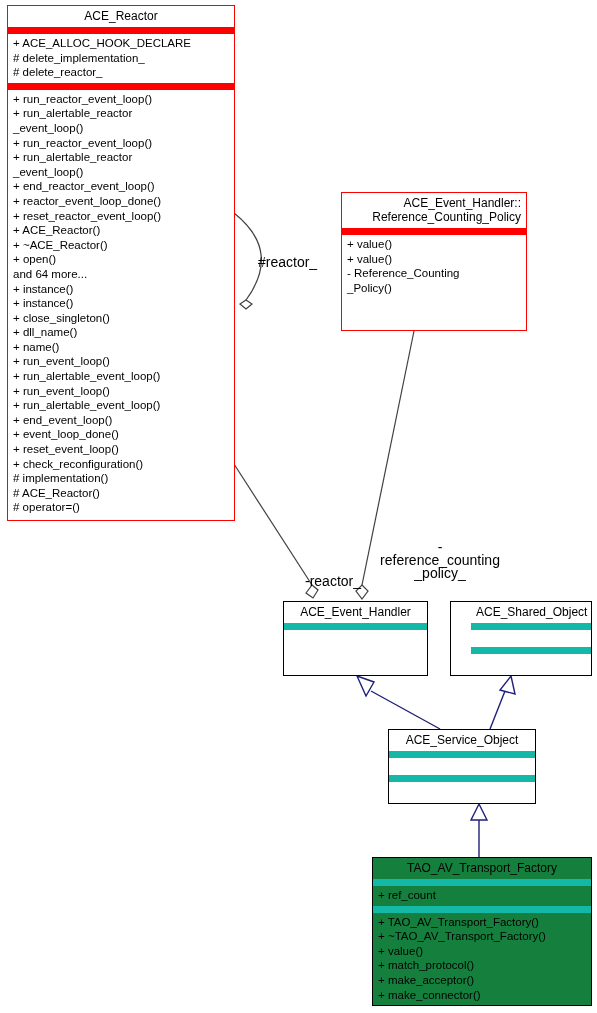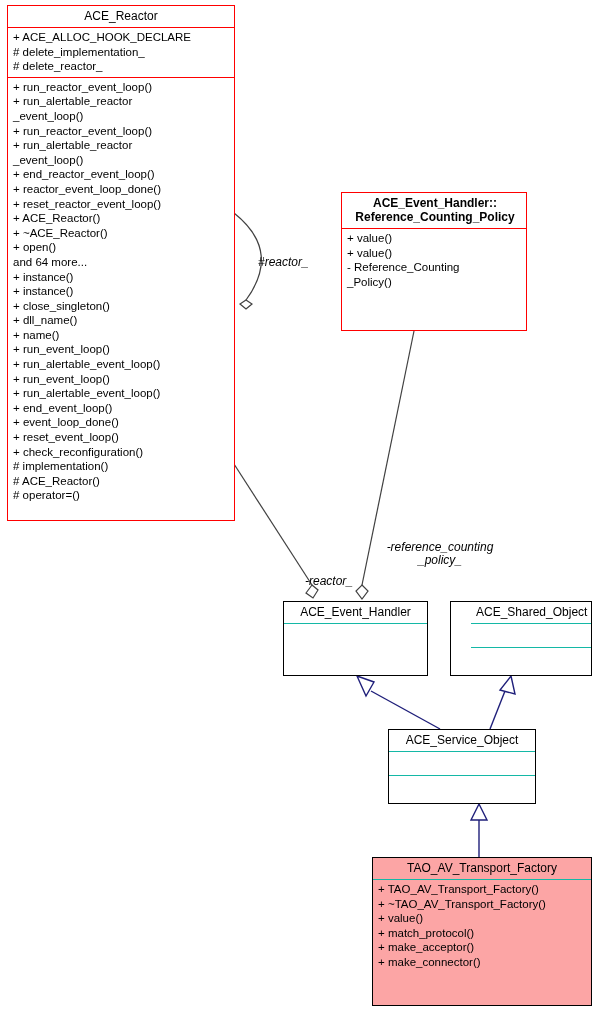--- a/index.html
+++ b/index.html
@@ -33,28 +33,28 @@
     position: absolute;
     box-sizing: border-box;
     background: #ffffff;
     border: 1px solid #000000;
     overflow: hidden;
   }
   .uml-box.red {
     border-color: #ff0000;
   }
   .uml-box.shaded {
-    background: #fca5a5;
+    background: #15803d;
   }
   .compartment {
     box-sizing: border-box;
     padding: 2px 5px 3px 5px;
   }
   .compartment + .compartment {
-    border-top: 1px solid #14b8a6;
+    border-top: 7px solid #14b8a6;
   }
   .uml-box.red .compartment + .compartment {
     border-top-color: #ff0000;
   }
   .cls-title {
     text-align: center;
     font-size: 12px;
     line-height: 14px;
     color: #000000;
     padding-top: 3px;
@@ -63,25 +63,24 @@
   }
   .member {
     font-size: 11.5px;
     line-height: 14.6px;
     color: #000000;
     white-space: pre-line;
     text-align: left;
   }
   .edge-label {
     position: absolute;
-    font-size: 12px;
+    font-size: 14px;
     line-height: 13px;
     color: #000000;
     white-space: pre-line;
-    font-style: italic;
   }
   .edge-label.center {
     text-align: center;
   }
 </style>
 </head>
 <body>
 
 <div id="diagram">
 
@@ -136,21 +135,21 @@
 + end_event_loop()
 + event_loop_done()
 + reset_event_loop()
 + check_reconfiguration()
 # implementation()
 # ACE_Reactor()
 # operator=()</div>
   </div>
 
   <div class="uml-box red" style="left:341px; top:192px; width:186px; height:139px;">
-    <div class="compartment cls-title" style="text-align:center; padding-left:7px;font-weight:bold;">ACE_Event_Handler::
+    <div class="compartment cls-title" style="text-align:right; padding-left:7px;">ACE_Event_Handler::
 Reference_Counting_Policy</div>
     <div class="compartment member">+ value()
 + value()
 - Reference_Counting
 _Policy()</div>
   </div>
 
   <div class="uml-box" style="left:283px; top:601px; width:145px; height:75px;">
     <div class="compartment cls-title">ACE_Event_Handler</div>
     <div class="compartment member" style="height:24px;"></div>
@@ -163,20 +162,21 @@
   </div>
 
   <div class="uml-box" style="left:388px; top:729px; width:148px; height:75px;">
     <div class="compartment cls-title">ACE_Service_Object</div>
     <div class="compartment member" style="height:24px;"></div>
     <div class="compartment member" style="height:24px;"></div>
   </div>
 
   <div class="uml-box shaded" style="left:372px; top:857px; width:220px; height:149px;">
     <div class="compartment cls-title">TAO_AV_Transport_Factory</div>
+    <div class="compartment member">+ ref_count</div>
     <div class="compartment member">+ TAO_AV_Transport_Factory()
 + ~TAO_AV_Transport_Factory()
 + value()
 + match_protocol()
 + make_acceptor()
 + make_connector()</div>
   </div>
 
   <div class="edge-label" style="left:258px; top:256px;">#reactor_</div>
 

